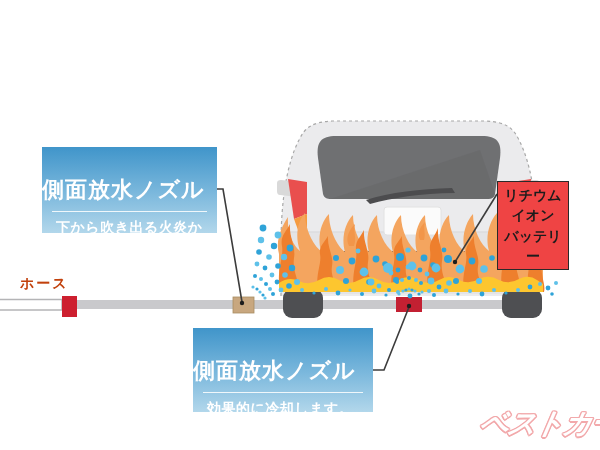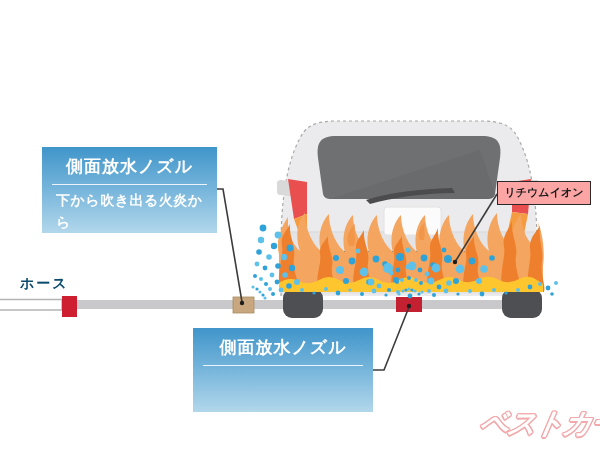--- a/index.html
+++ b/index.html
@@ -7,33 +7,33 @@
     position:relative;width:600px;height:450px;background:#ffffff;overflow:hidden;
     font-family:"DejaVu Sans","Liberation Sans",sans-serif;
   }
   #art{position:absolute;left:0;top:0;}
   .callout-box{
     position:absolute;
     background:linear-gradient(180deg,#4095ca 0%,#7db9dd 55%,#b2d7eb 100%);
     color:#fff;box-sizing:border-box;padding-top:8px;
   }
   .callout-title{
-    text-align:center;font-size:17px;font-weight:bold;letter-spacing:1px;
+    text-align:left;font-size:22px;font-weight:bold;letter-spacing:1px;margin-top:20px;
   }
   .callout-divider{height:1px;background:rgba(255,255,255,0.85);margin:6px 10px 5px 10px;}
   .callout-line{font-size:14px;font-weight:bold;line-height:1.55;padding:0 0 0 14px;letter-spacing:0.5px;}
   #side-callout{left:42px;top:147px;width:175px;height:86px;}
   #bottom-callout{left:193px;top:328px;width:180px;height:84px;}
   #hose-label{
-    position:absolute;left:20px;top:275px;font-size:14px;font-weight:bold;color:#0c4a6e;letter-spacing:2px;
+    position:absolute;left:20px;top:275px;font-size:14px;font-weight:bold;color:#c2410c;letter-spacing:2px;
   }
   #battery-label{
-    position:absolute;left:497px;top:181px;width:94px;box-sizing:border-box;
-    background:#fca5a5;border:1.5px solid #2a2a2a;padding:3px 2px;
-    font-size:11px;font-weight:bold;color:#1c1c1c;text-align:center;line-height:1.45;
+    position:absolute;left:497px;top:181px;width:72px;box-sizing:border-box;
+    background:#ef4444;border:1.5px solid #2a2a2a;padding:3px 2px;
+    font-size:14px;font-weight:bold;color:#1c1c1c;text-align:center;line-height:1.45;
   }
   #watermark{
     position:absolute;left:480px;top:404px;transform:skewX(-10deg);
     font-style:italic;font-weight:bold;white-space:nowrap;
   }
   #watermark .brand{
     font-size:29px;color:#ffffff;letter-spacing:-2px;
     text-shadow:1.5px 0 #f2a9ab,-1.5px 0 #f2a9ab,0 1.5px #f2a9ab,0 -1.5px #f2a9ab,
                 1px 1px #f2a9ab,-1px -1px #f2a9ab,1px -1px #f2a9ab,-1px 1px #f2a9ab;
   }
@@ -225,24 +225,26 @@
 
   <div class="callout-box" id="side-callout">
     <div class="callout-title">側面放水ノズル</div>
     <div class="callout-divider"></div>
     <div class="callout-line">下から吹き出る火炎から</div>
   </div>
 
   <div class="callout-box" id="bottom-callout">
     <div class="callout-title">側面放水ノズル</div>
     <div class="callout-divider"></div>
+    <div class="callout-line">効果的に冷却します。</div>
   </div>
 
   <div id="battery-label">
     <div>リチウムイオン</div>
+    <div>バッテリー</div>
   </div>
 
   <div id="hose-label">ホース</div>
 
   <div id="watermark">
     <span class="brand">ベストカー</span>
   </div>
 
 </div>
 

